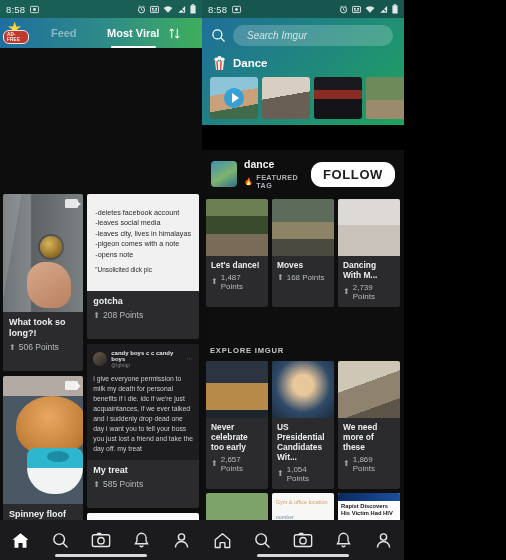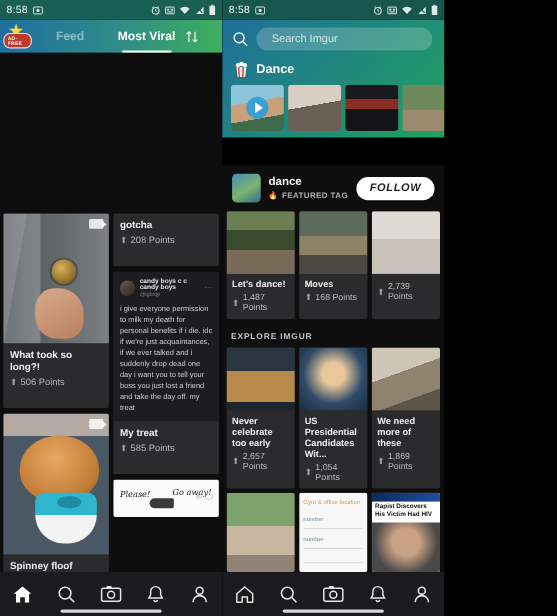--- a/index.html
+++ b/index.html
@@ -145,21 +145,21 @@
     position:absolute; left:34%; top:50%; width:22px; height:9px;
     border-radius: 10px 3px 3px 10px; background:#3a3a3a;
   }
   .m-sketch .ico { position:absolute; right:5px; top:11px; color:#9a9a9a; font-size:7px; }
 
   
   .r-header {
     background: linear-gradient(135deg,#1f6f9a 0%, #20857f 45%, #1fa35e 100%);
     padding: 0 0 6px 0; position: relative;
   }
-  .searchrow { display: flex; align-items: center; gap: 7px; padding: 7px 11px 9px 9px; }
+  .searchrow { display: flex; align-items: center; gap: 7px; padding: 7px 11px 9px 9px; font-style: italic; }
   .search-input {
     flex: 1 1 auto; height: 21px; border-radius: 11px;
     background: rgba(255,255,255,.20); color: #cfe6e4;
     font-size: 10px; display: flex; align-items: center; padding-left: 14px;
   }
   .sec-title { display:flex; align-items:center; gap:6px; padding: 0 10px 6px 10px; }
   .sec-title .name { color:#fff; font-size:11.5px; font-weight:bold; }
   .carousel { display:flex; gap: 4px; padding: 0 8px; overflow:hidden; }
   .c-thumb { width: 48px; height: 42px; border-radius: 3px; flex:0 0 auto; position:relative; overflow:hidden; }
   .c-play {
@@ -170,30 +170,30 @@
   .c-play::after{ content:""; border-left:7px solid #fff; border-top:5px solid transparent; border-bottom:5px solid transparent; margin-left:2px;}
 
   .r-body { background: #0e0e0f; position:absolute; top:150px; left:0; right:0; bottom:40px; overflow:hidden; }
   .tagrow { display:flex; align-items:center; gap:7px; padding: 8px 9px 8px 9px; }
   .tag-av { width:26px; height:26px; border-radius:4px; flex:0 0 auto;
     background: linear-gradient(150deg,#3e8fb5 0%, #7fb36e 55%, #2b6e8c 100%); }
   .tag-txt { line-height:1.2; }
   .tag-name { color:#f2f4f5; font-size:10.5px; font-weight:bold; }
   .tag-sub { color:#aeb2b6; font-size:7.2px; font-weight:bold; letter-spacing:.4px; margin-top:3px; display:flex; align-items:center; gap:3px;}
   .follow-btn {
-    margin-left:auto; background:#fff; color:#1d1d1f; font-size:10px; font-weight:bold;
-    letter-spacing:.6px; border-radius:11px; padding:5px 12px;font-style:italic;
+    margin-left:auto; background:#fff; color:#1d1d1f; font-size:13px; font-weight:bold;
+    letter-spacing:.6px; border-radius:11px; padding:5px 12px;
   }
   .tilerow { display:flex; gap:4px; padding: 0 4px; }
   .tile { flex:1 1 0; background:#2b2b2e; border-radius:2px; overflow:hidden; }
   .tile-img { height: 57px; }
   .tile-meta { padding: 4px 5px 6px 5px; }
   .tile-title { color:#eceff1; font-size:8.4px; font-weight:bold; line-height:10px; }
   .tile-pts { color:#b6babd; font-size:8px; margin-top:3px; display:flex; align-items:center; gap:3px; }
-  .explore-lbl { color:#c3c7ca; font-size:7.6px; font-weight:bold; letter-spacing:.8px; padding: 11px 8px 6px 8px; }
+  .explore-lbl { color:#c3c7ca; font-size:7.6px; font-weight:bold; letter-spacing:.8px; padding: 11px 8px 6px 8px; margin-top: 28px; }
 
   
   .i-group1 { background: linear-gradient(180deg,#6b7f52 0 30%, #3a4a2c 30% 62%, #7a6b58 62% 100%); }
   .i-crane  { background: linear-gradient(180deg,#5d6b5a 0 40%, #8d8467 40% 70%, #4a4a40 70% 100%); }
   .i-guy    { background: linear-gradient(180deg,#ddd9d4 0 45%, #c9c2bb 45% 100%); }
   .i-court  { background: linear-gradient(180deg,#2b3440 0 38%, #b88a4a 38% 86%, #1d242c 86% 100%); }
   .i-trump  { background: radial-gradient(circle at 50% 42%, #e8c79b 0 22%, #2f4a68 60%, #1b2b3e 100%); }
   .i-cats   { background: linear-gradient(160deg,#cfc7b6 0 40%, #8f8370 40% 75%, #5c5548 75% 100%); }
   .i-walk   { background: linear-gradient(180deg,#7ea36a 0 42%, #c7b6a0 42% 78%, #8e8375 78% 100%); }
   .i-form   { background: #f7f7f5; position:relative; }
@@ -317,20 +317,28 @@
                 <span>373 Points</span>
               </div>
             </div>
           </div>
 
         </div>
 
         <div class="col">
 
           <div class="card">
+            <div class="card-media m-textpost">
+              <div class="tp-line">-deletes facebook account</div>
+              <div class="tp-line">-leaves social media</div>
+              <div class="tp-line">-leaves city, lives in himalayas</div>
+              <div class="tp-line">-pigeon comes with a note</div>
+              <div class="tp-line">-opens note</div>
+              <div class="tp-line tp-last">"Unsolicited dick pic</div>
+            </div>
             <div class="card-meta">
               <div class="card-title">gotcha</div>
               <div class="card-points">
                 <span class="up-ico">⬆</span>
                 <span>208 Points</span>
               </div>
             </div>
           </div>
 
           <div class="card">
@@ -521,20 +529,21 @@
             <div class="tile-title">Moves</div>
             <div class="tile-pts">
               <span class="up-ico">⬆</span>
               <span>168 Points</span>
             </div>
           </div>
         </div>
         <div class="tile">
           <div class="tile-img i-guy"></div>
           <div class="tile-meta">
+            <div class="tile-title">Dancing With M...</div>
             <div class="tile-pts">
               <span class="up-ico">⬆</span>
               <span>2,739 Points</span>
             </div>
           </div>
         </div>
       </div>
 
       <div class="explore-lbl">EXPLORE IMGUR</div>
 

